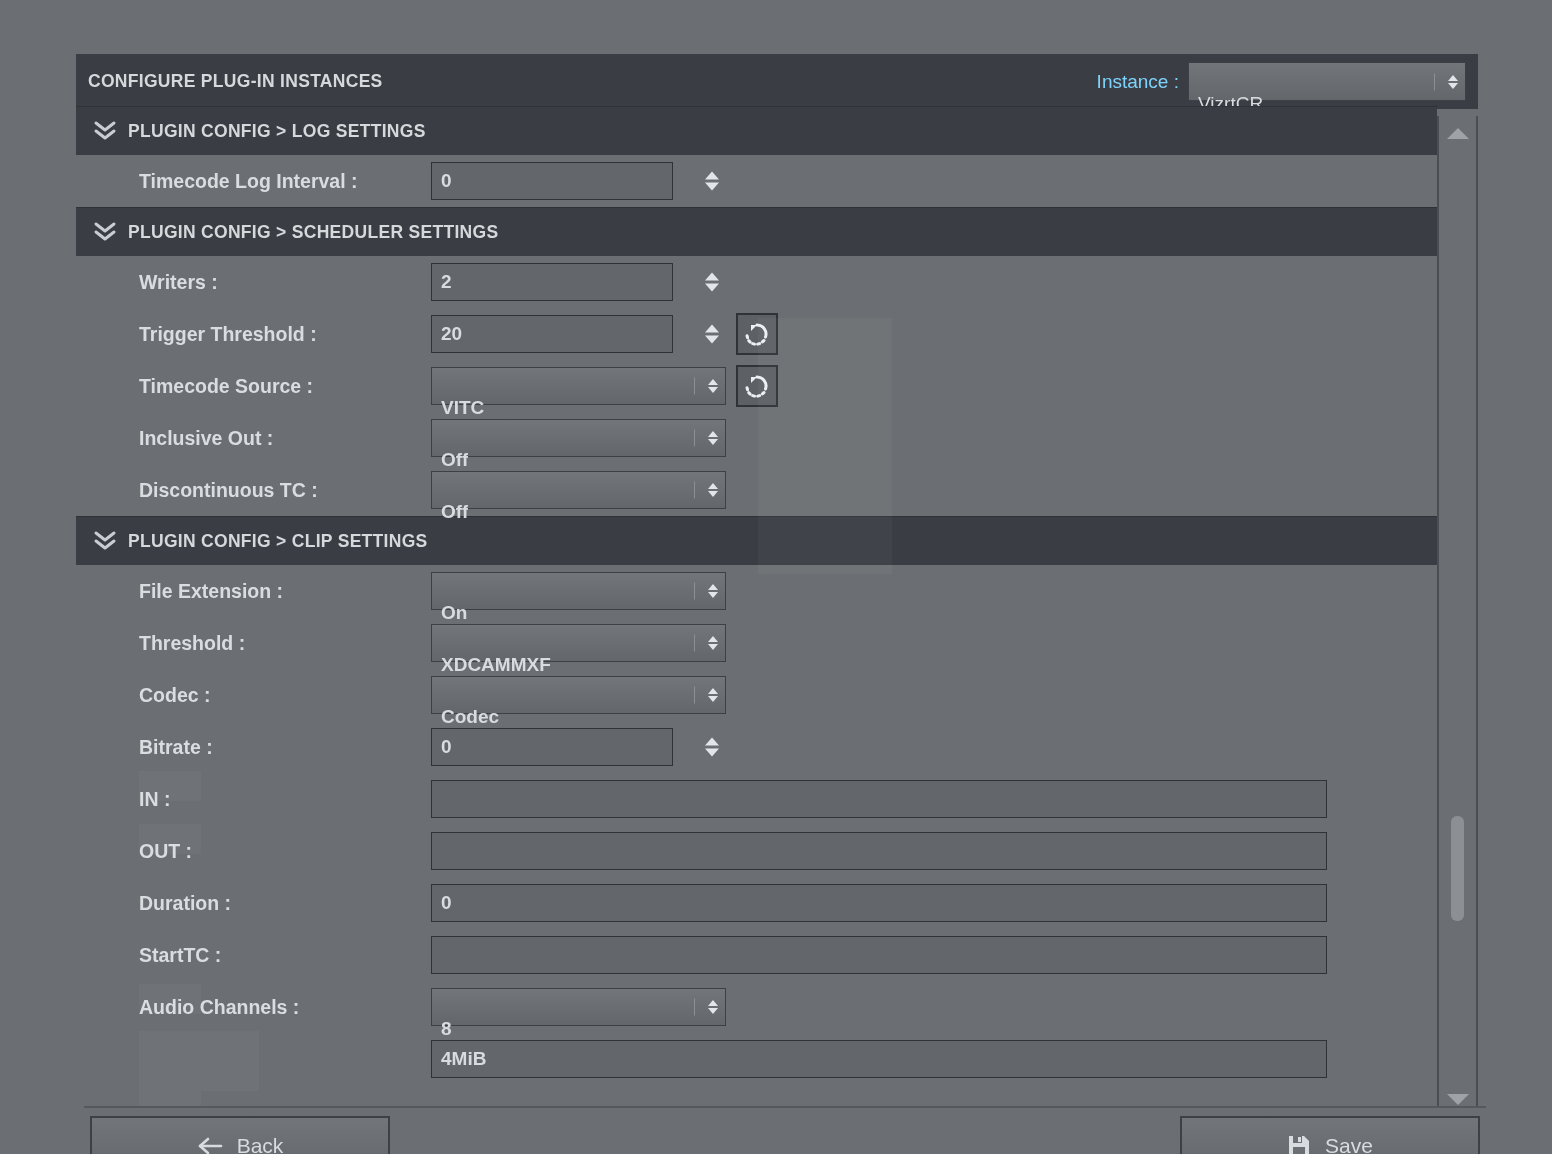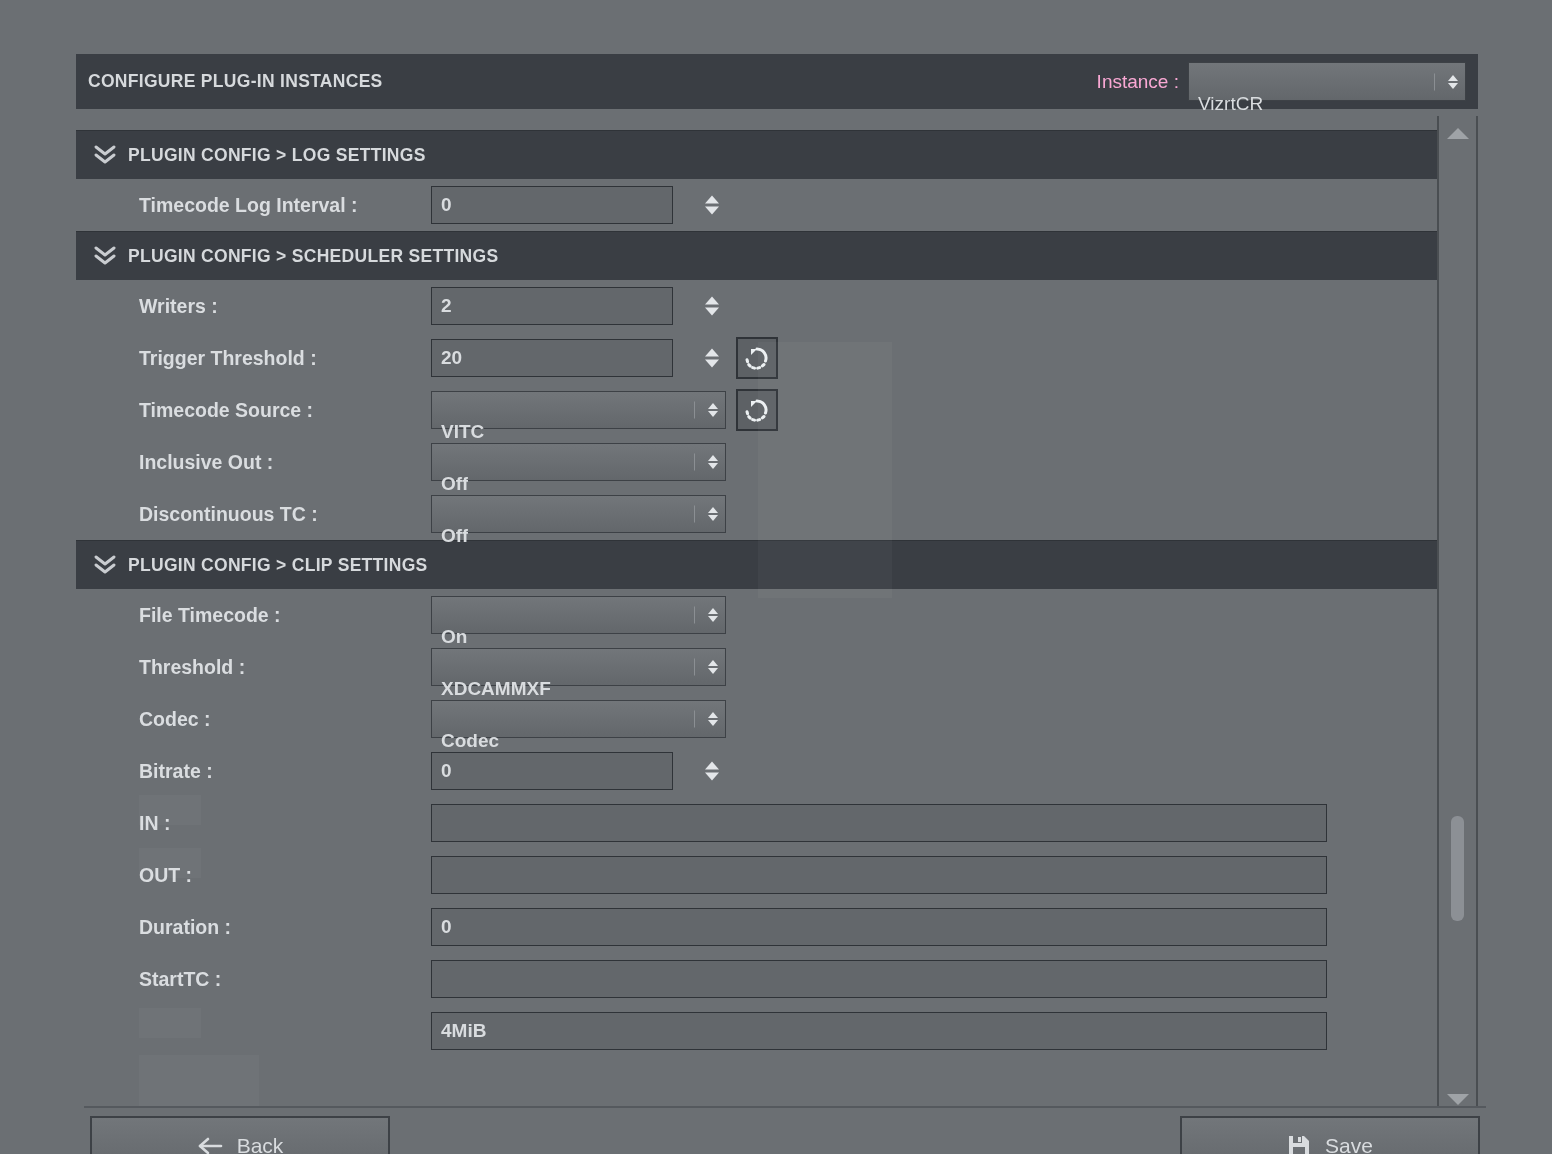--- a/index.html
+++ b/index.html
@@ -50,21 +50,21 @@
     white-space: nowrap;
   }
   .instance-wrap {
     position: absolute;
     right: 12px;
     top: 8px;
     display: flex;
     align-items: center;
   }
   .instance-label {
-    color: #f9a8d4;
+    color: #7dd3fc;
     font-size: 19px;
     margin-right: 9px;
     white-space: nowrap;
   }
 
   
   .combo {
     position: relative;
     box-sizing: border-box;
     background: linear-gradient(#72767a, #63676b);
@@ -144,21 +144,21 @@
     top: 103px;
     width: 1402px;
     height: 3px;
     background: #55595e;
   }
 
   
   .body-area {
     position: absolute;
     left: 0;
-    top: 76px;
+    top: 52px;
     width: 1402px;
     height: 1000px;
     overflow: hidden;
   }
   .content {
     position: absolute;
     left: 0; top: 0;
     width: 1361px;
   }
 
@@ -486,21 +486,21 @@
             <div class="chev-icon">
               <svg width="26" height="22" viewBox="0 0 26 22">
                 <path d="M4 3 L13 10 L22 3" fill="none" stroke="#c9ccd0" stroke-width="3" stroke-linecap="round" stroke-linejoin="round"></path>
                 <path d="M4 11 L13 18 L22 11" fill="none" stroke="#c9ccd0" stroke-width="3" stroke-linecap="round" stroke-linejoin="round"></path>
               </svg>
             </div>
             <div class="section-title">PLUGIN CONFIG &gt; CLIP SETTINGS</div>
           </div>
           <div class="rows">
             <div class="row">
-              <div class="lbl">File Timecode :</div>
+              <div class="lbl">File Extension :</div>
               <div class="combo narrow ctrl">
                 <div class="cval">On</div>
                 <div class="combo-sep"></div>
                 <div class="combo-arrows">
                   <div class="tri-up sm"></div>
                   <div class="tri-down sm"></div>
                 </div>
               </div>
             </div>
             <div class="row">
@@ -550,20 +550,31 @@
             <div class="row">
               <div class="lbl">Duration :</div>
               <div class="tinput ctrl wide">
                 <div class="tval">0</div>
               </div>
             </div>
             <div class="row">
               <div class="lbl">StartTC :</div>
               <div class="tinput ctrl wide">
                 <div class="tval"></div>
+              </div>
+            </div>
+            <div class="row">
+              <div class="lbl">Audio Channels :</div>
+              <div class="combo narrow ctrl">
+                <div class="cval">8</div>
+                <div class="combo-sep"></div>
+                <div class="combo-arrows">
+                  <div class="tri-up sm"></div>
+                  <div class="tri-down sm"></div>
+                </div>
               </div>
             </div>
             <div class="row">
               <div class="lbl"></div>
               <div class="tinput ctrl wide">
                 <div class="tval">4MiB</div>
               </div>
             </div>
           </div>
         </div>

